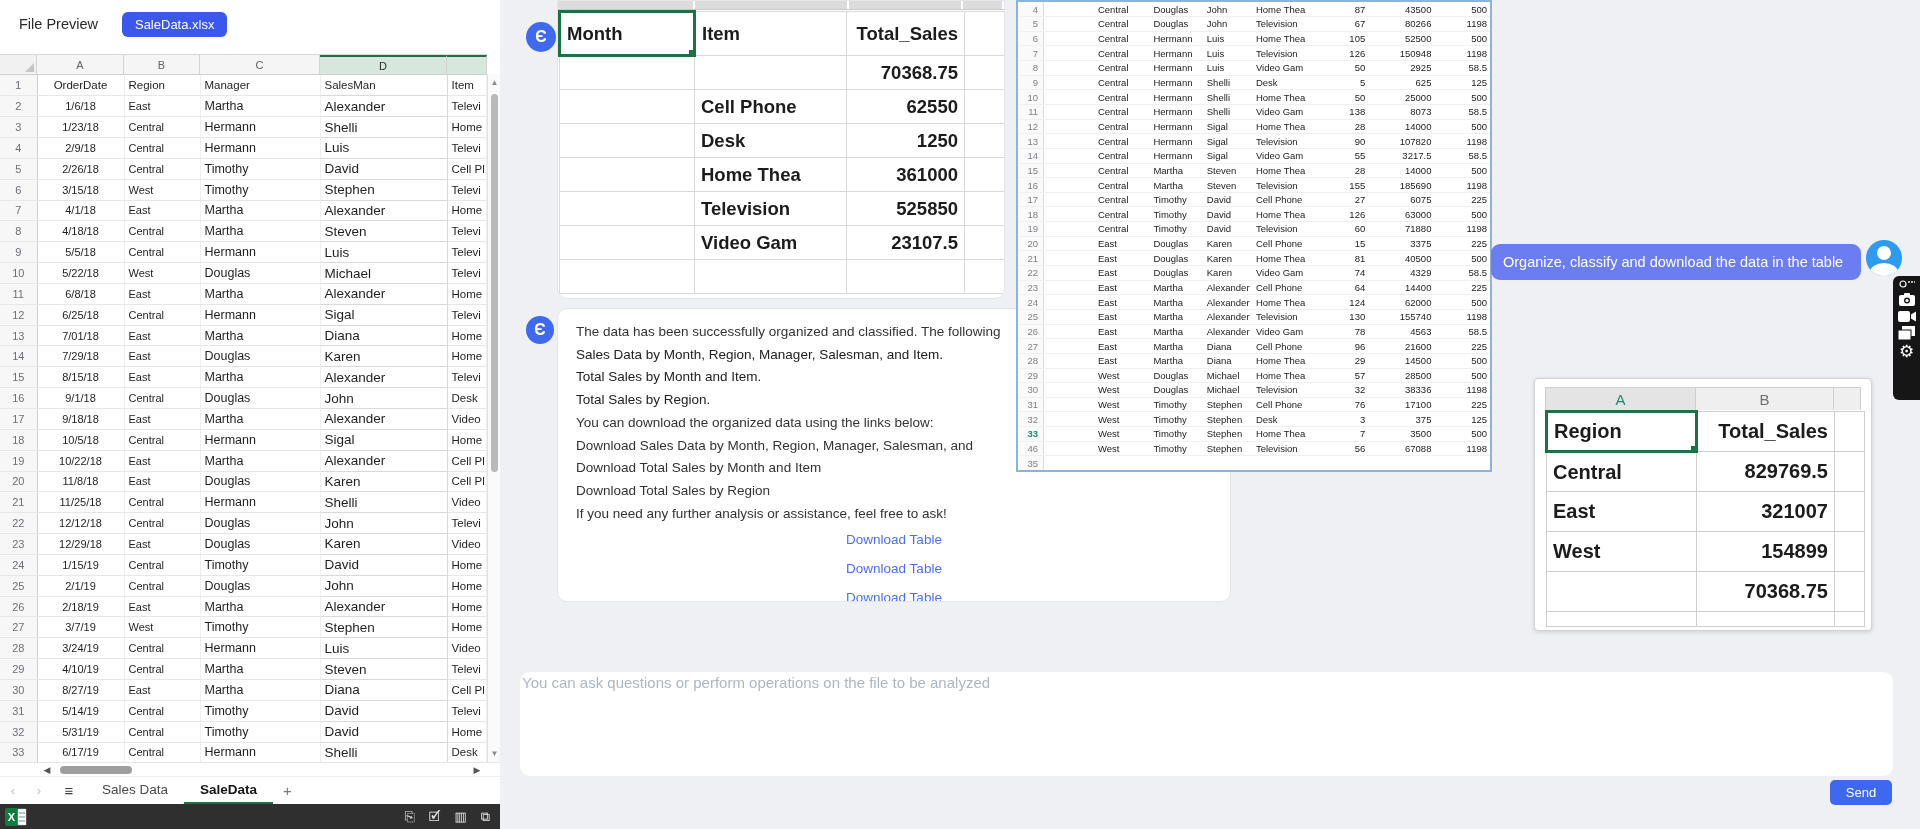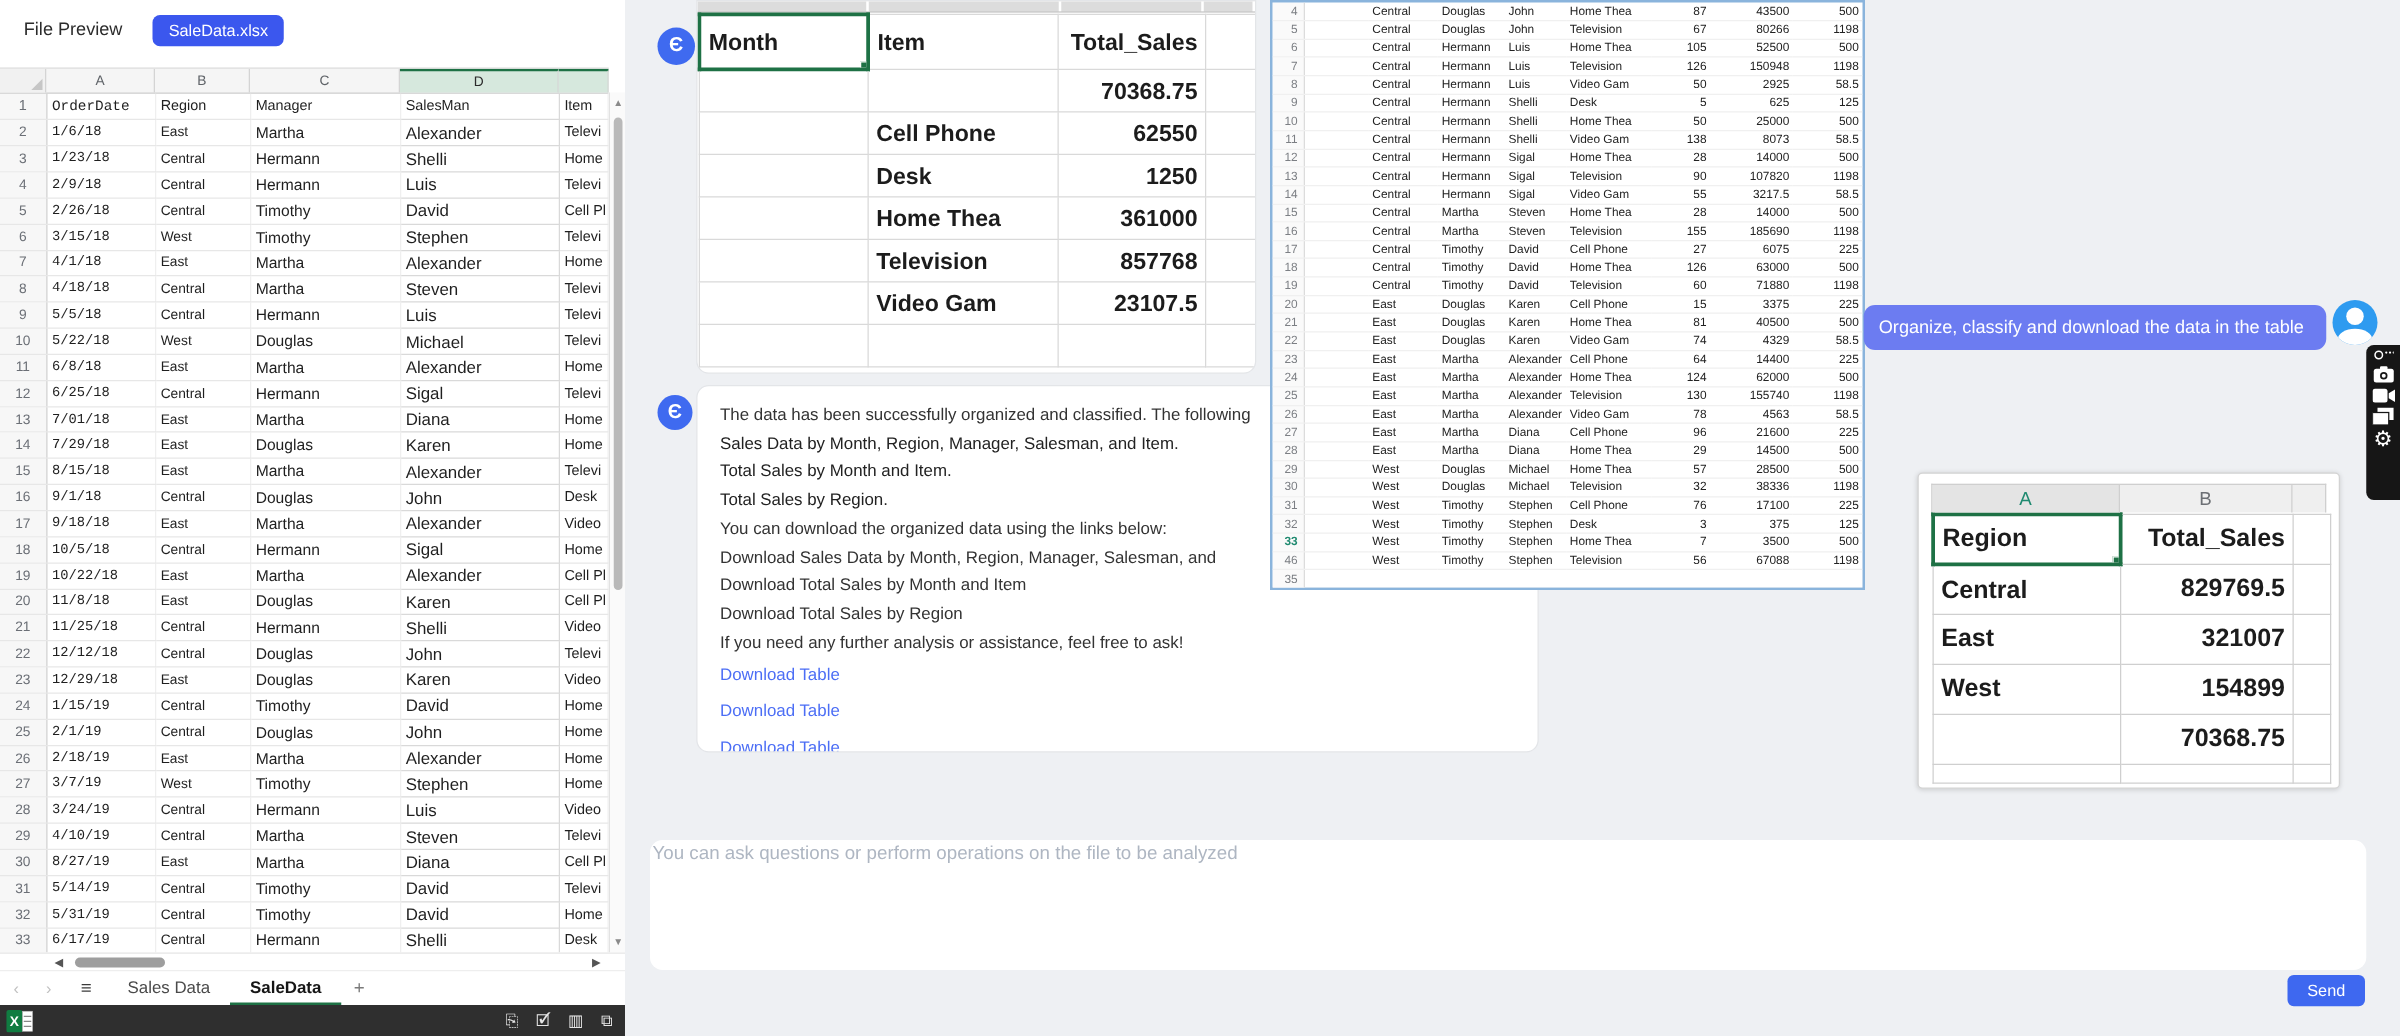--- a/index.html
+++ b/index.html
@@ -17,21 +17,21 @@
   .col-head .hc{border-right:1px solid #d4d4d4;font-size:11px;color:#5f6368;display:flex;align-items:center;justify-content:center;}
   .hc.corner{width:37px;background:#f1f1f1;position:relative;}
   .hc.corner::after{content:"";position:absolute;right:2px;bottom:2px;border-left:9px solid transparent;border-bottom:9px solid #c6c6c6;}
   .hc.ca{width:87px;} .hc.cb{width:76px;} .hc.cc{width:120px;}
   .hc.cd{width:127px;background:#d6e8dd;border-top:2px solid #1e7145;color:#2b2b2b;}
   .hc.ce{flex:1;background:#d6e8dd;border-top:2px solid #1e7145;}
 
   #left-sheet-table{border-collapse:collapse;table-layout:fixed;width:487px;}
   #left-sheet-table td{border-bottom:1px solid #e7e7e7;border-right:1px solid #efefef;padding:0 4px;white-space:nowrap;overflow:hidden;color:#1f1f1f;height:20.85px;}
   #left-sheet-table td:nth-child(1){width:37px;background:#f7f7f7;color:#6b6f76;font-size:11px;text-align:center;border-right:1px solid #cfcfcf;padding:0;}
-  #left-sheet-table td:nth-child(2){width:87px;font-size:11px;text-align:left;font-family:Liberation Mono, monospace;}
+  #left-sheet-table td:nth-child(2){width:87px;font-size:11px;text-align:center;}
   #left-sheet-table td:nth-child(3){width:76px;font-size:11px;}
   #left-sheet-table td:nth-child(4){width:120px;font-size:12.5px;}
   #left-sheet-table td:nth-child(5){width:127px;font-size:13.5px;border-left:1px solid #d9d9d9;border-right:1px solid #d9d9d9;border-bottom:1px solid #d9d9d9;}
   #left-sheet-table td:nth-child(6){font-size:11.5px;}
   #left-sheet-table tr:first-child td{font-size:11.5px;}
 
   
   .v-scroll{position:absolute;right:0;top:74px;width:13px;height:688px;background:#fafafa;border-left:1px solid #e2e2e2;}
   .v-scroll .arr{position:absolute;left:0;width:13px;height:13px;color:#8a8a8a;font-size:8px;text-align:center;line-height:13px;}
   .v-thumb{position:absolute;left:3px;top:20px;width:7px;height:378px;background:#b9b9b9;border-radius:4px;}
@@ -82,21 +82,21 @@
   .user-avatar{position:absolute;left:1366px;top:240px;width:36px;height:36px;border-radius:50%;background:#2e9bf0;z-index:4;overflow:hidden;}
   .user-avatar::before{content:"";position:absolute;left:11px;top:6px;width:14px;height:14px;border-radius:50%;background:#fff;}
   .user-avatar::after{content:"";position:absolute;left:4px;top:23px;width:28px;height:18px;border-radius:50%;background:#fff;}
 
   .side-toolbar{position:absolute;left:1393px;top:276px;width:27px;height:124px;background:#161616;border-radius:6px 0 0 6px;z-index:5;display:flex;flex-direction:column;align-items:center;padding-top:3px;gap:3px;}
   .side-toolbar .tb{color:#fff;cursor:pointer;line-height:1;display:flex;align-items:center;justify-content:center;}
 
   .card2{left:57px;top:308px;width:674px;height:294px;border-radius:10px;padding:12px 18px;overflow:hidden;z-index:1;}
   .msg-line{font-size:13.5px;color:#333;line-height:22.7px;white-space:nowrap;overflow:hidden;}
   .msg-line.bold{font-weight:normal;color:#222;}
-  .msg-link{color:#4c6ef5;cursor:pointer;line-height:29px;font-size:13.5px;}
+  .msg-link{color:#4c6ef5;cursor:pointer;line-height:29px;font-size:13.5px;text-align:center;}
 
   .region-card{position:absolute;left:1034px;top:378px;width:338px;height:253px;background:#fff;border:1px solid #d3d3d3;border-radius:4px;box-shadow:0 1px 4px rgba(0,0,0,.15);padding:8px 10px;z-index:4;}
   .rg-head{display:flex;height:23px;background:#efefef;border:1px solid #cfcfcf;border-bottom:none;}
   .rg-head .hc{font-size:15px;color:#6d7075;display:flex;align-items:center;justify-content:center;border-right:1px solid #cfcfcf;}
   .rg-head .h-a{width:150px;background:#e4e4e4;color:#1f8a70;}
   .rg-head .h-b{width:138px;} .rg-head .h-x{flex:1;border-right:none;}
   #region-table{border-collapse:collapse;table-layout:fixed;width:318px;}
   #region-table td{border:1px solid #cfcfcf;font-size:20px;font-weight:600;color:#1c1c1c;height:40px;padding:0 6px;white-space:nowrap;overflow:hidden;}
   #region-table td:nth-child(2){text-align:right;}
   #region-table tr:last-child td{height:15px;}
@@ -484,21 +484,21 @@
             </tr>
             <tr>
               <td></td>
               <td>Home Thea</td>
               <td>361000</td>
               <td></td>
             </tr>
             <tr>
               <td></td>
               <td>Television</td>
-              <td>857768</td>
+              <td>525850</td>
               <td></td>
             </tr>
             <tr>
               <td></td>
               <td>Video Gam</td>
               <td>23107.5</td>
               <td></td>
             </tr>
             <tr>
               <td></td>

